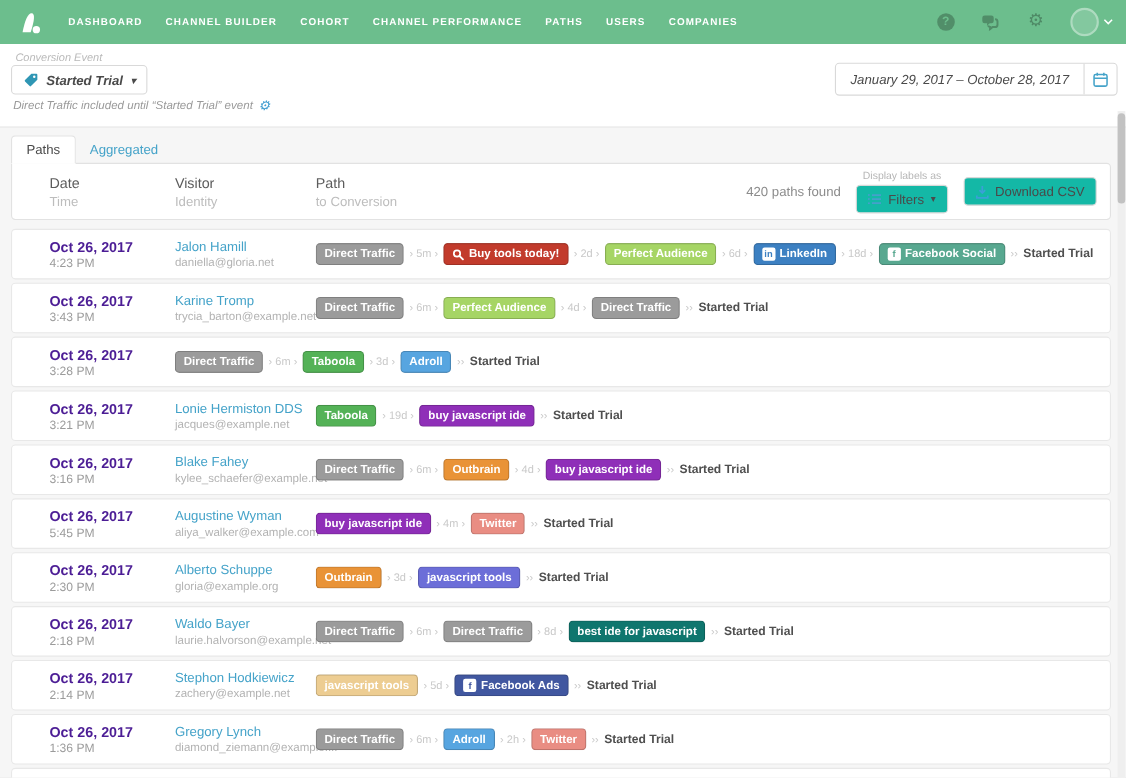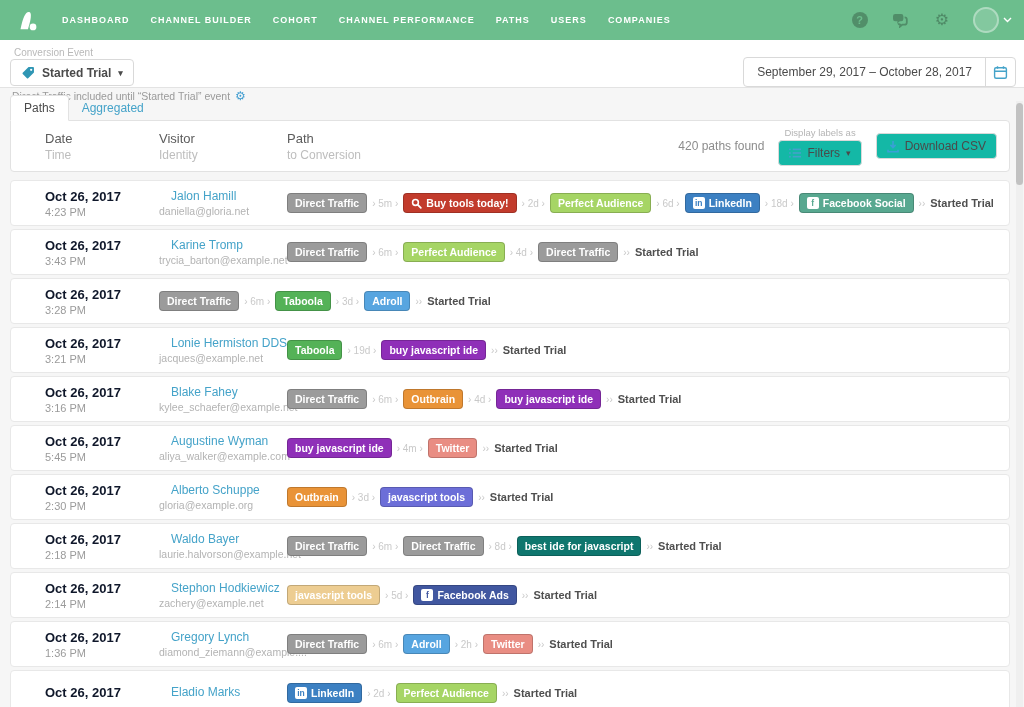--- a/index.html
+++ b/index.html
@@ -11,21 +11,21 @@
   .topnav { height:40px; background:#6cbe8d; display:flex; align-items:center; padding:0 12px 0 12px; }
   .logo { width:30px; height:30px; margin-right:20px; display:flex; align-items:center; justify-content:center; }
   .nav-item { color:#ffffff; font-size:9px; font-weight:bold; letter-spacing:1px; margin-right:21px; cursor:pointer; white-space:nowrap; }
   .nav-right { margin-left:auto; display:flex; align-items:center; gap:24px; }
   .help-circle { width:16px; height:16px; border-radius:50%; background:rgba(0,0,0,0.25); color:#6cbe8d; font-size:11px; font-weight:bold; display:flex; align-items:center; justify-content:center; }
   .nav-gear { color:rgba(0,0,0,0.28); font-size:16px; line-height:1; }
   .avatar-wrap { display:flex; align-items:center; gap:4px; }
   .avatar { width:26px; height:26px; border-radius:50%; background:rgba(255,255,255,0.16); border:2px solid rgba(255,255,255,0.35); }
 
   
-  .subheader { position:relative; height:48px; background:#ffffff; border-bottom:1px solid #e3e3e3; }
+  .subheader { position:relative; height:76px; background:#ffffff; border-bottom:1px solid #e3e3e3;font-style:italic; }
   .ce-label { position:absolute; left:14px; top:7px; font-size:10px; color:#b9b9b9; }
   .event-btn { position:absolute; left:10px; top:19px; height:27px; display:inline-flex; align-items:center; gap:7px; padding:0 10px; background:#fff; border:1px solid #d9d9d9; border-radius:4px; font-size:12px; font-weight:bold; color:#4a4a4a; cursor:pointer; }
   .caret { font-size:9px; color:#4a4a4a; }
   .note { position:absolute; left:12px; top:50px; display:flex; align-items:center; gap:5px; font-size:10.5px; color:#9a9a9a; }
   .note-gear { color:#459fd1; font-size:12px; line-height:1; }
   .date-range { position:absolute; right:8px; top:17px; height:30px; display:flex; align-items:stretch; background:#fff; border:1px solid #d9d9d9; border-radius:4px; overflow:hidden; }
   .dr-text { display:flex; align-items:center; padding:0 13px; font-size:12px; color:#4a4a4a; }
   .dr-cal { width:30px; border-left:1px solid #d9d9d9; display:flex; align-items:center; justify-content:center; }
 
   
@@ -41,24 +41,24 @@
   .hcol.w1 { width:114px; } .hcol.w2 { width:128px; }
   .right-tools { margin-left:auto; display:flex; align-items:center; gap:14px; padding-right:12px; }
   .paths-found { font-size:12px; color:#8c8c8c; white-space:nowrap; }
   .filters-col { display:flex; flex-direction:column; align-items:center; }
   .dla { font-size:9.5px; color:#b5b5b5; margin-bottom:2px; white-space:nowrap; }
   .btn { display:inline-flex; align-items:center; gap:6px; background:#14b8a6; border:1px solid #d9d9d9; border-radius:4px; padding:5px 10px; font-size:12px; font-weight:normal; color:#4a4a4a; cursor:pointer; white-space:nowrap; }
 
   .rows { margin-top:8px; display:flex; flex-direction:column; gap:3px; }
   .row { background:#fff; border:1px solid #e8e8e8; border-radius:4px; min-height:46px; display:flex; align-items:center; padding-left:34px; }
   .cell-date { width:114px; }
-  .cell-date .d { font-size:13px; font-weight:bold; color:#0f172a; margin-bottom:2px; }
+  .cell-date .d { font-size:13px; font-weight:bold; color:#4c1d95; margin-bottom:2px; }
   .cell-date .t { font-size:11px; color:#9b9b9b; }
   .cell-visitor { width:128px; }
-  .vname { font-size:12px; color:#45a3c9; text-decoration:none; cursor:pointer; display:block; margin-bottom:2px; white-space:nowrap;margin-left:12px; }
+  .vname { font-size:12px; color:#45a3c9; text-decoration:none; cursor:pointer; display:block; margin-bottom:2px; white-space:nowrap; }
   .vmail { font-size:10.5px; color:#b3b3b3; white-space:nowrap; }
   .path { flex:1; display:flex; align-items:center; gap:5px; overflow:hidden; padding-right:8px; }
   .badge { display:inline-flex; align-items:center; gap:4px; border-radius:4px; padding:3px 7px; color:#fff; font-size:10.5px; font-weight:bold; border:1px solid rgba(0,0,0,0.18); white-space:nowrap; }
   .sq { background:#fff; width:12px; height:12px; border-radius:2px; font-size:8.5px; font-weight:bold; display:inline-flex; align-items:center; justify-content:center; line-height:1; }
   .gap { color:#c9c9c9; font-size:10px; white-space:nowrap; }
   .conv { color:#4f4f4f; font-size:11px; font-weight:bold; white-space:nowrap; }
 
   
   .scrollbar { position:absolute; right:1px; top:101px; width:7px; height:606px; background:#efefef; }
   .scroll-thumb { position:absolute; top:2px; left:0; width:7px; height:82px; background:#c2c2c2; border-radius:4px; }
@@ -106,21 +106,21 @@
         <circle cx="11.6" cy="4.4" r="1.3" fill="#ffffff"></circle>
       </svg>
       <span>Started Trial</span>
       <span class="caret">▾</span>
     </div>
     <div class="note">
       <span>Direct Traffic included until “Started Trial” event</span>
       <span class="note-gear">⚙</span>
     </div>
     <div class="date-range">
-      <div class="dr-text">September 29, 2017  –  October 28, 2017</div>
+      <div class="dr-text">January 29, 2017  –  October 28, 2017</div>
       <div class="dr-cal">
         <svg width="15" height="15" viewBox="0 0 16 16">
           <rect x="1.7" y="3" width="12.6" height="11.2" rx="1.6" fill="none" stroke="#45a3c9" stroke-width="1.5"></rect>
           <line x1="1.7" y1="6.6" x2="14.3" y2="6.6" stroke="#45a3c9" stroke-width="1.5"></line>
           <line x1="4.8" y1="1.2" x2="4.8" y2="4" stroke="#45a3c9" stroke-width="1.5"></line>
           <line x1="11.2" y1="1.2" x2="11.2" y2="4" stroke="#45a3c9" stroke-width="1.5"></line>
         </svg>
       </div>
     </div>
   </div>

